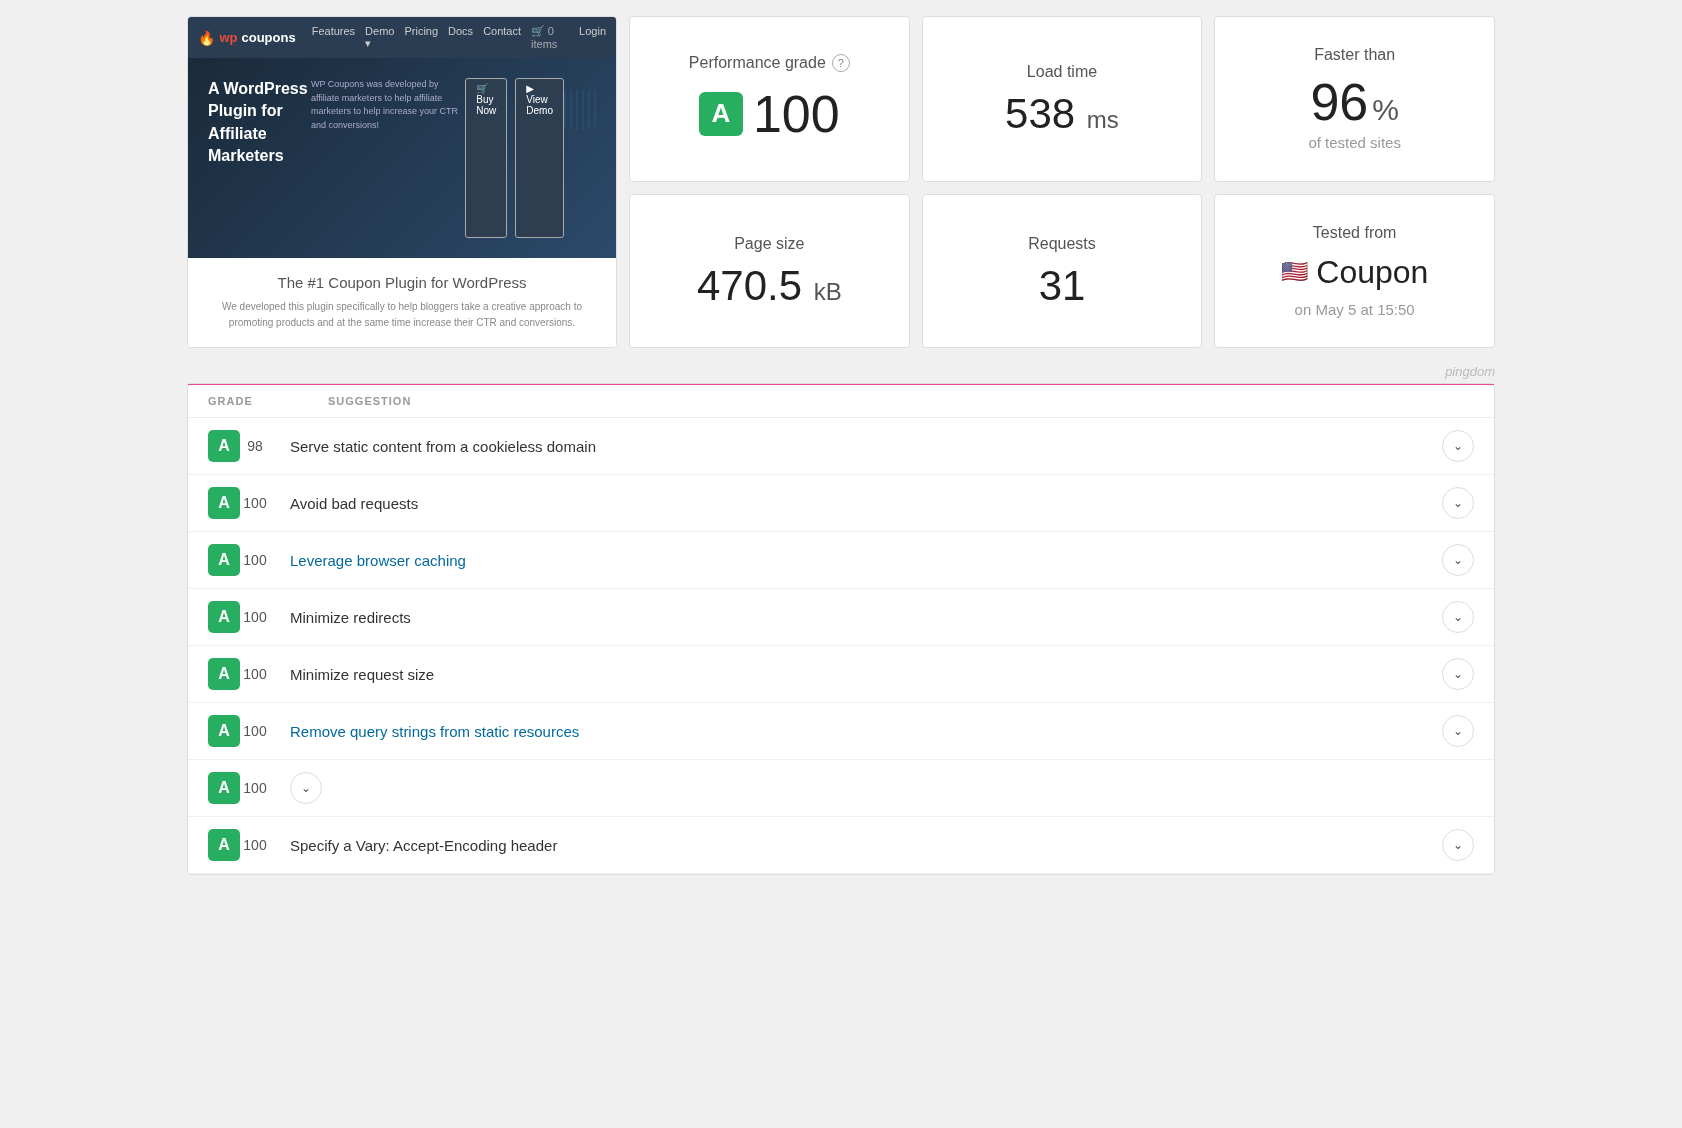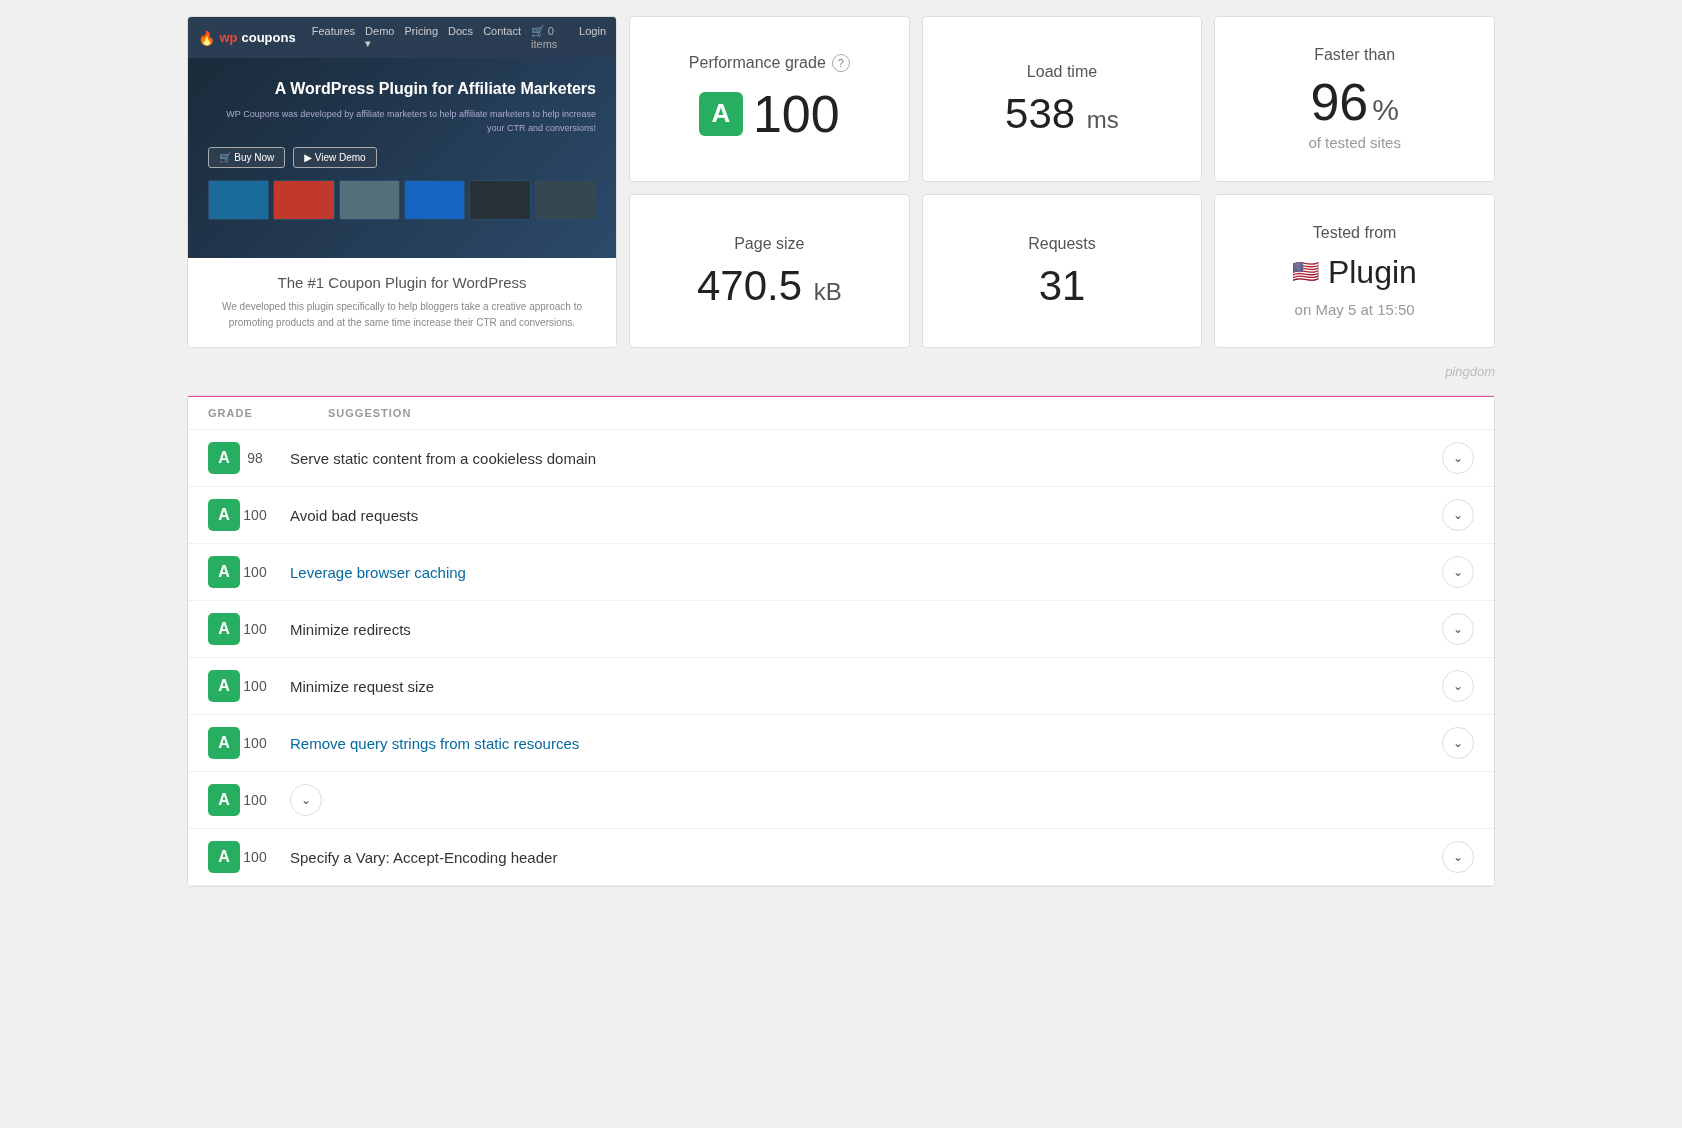--- a/index.html
+++ b/index.html
@@ -57,24 +57,23 @@
     .browser-nav span {
       color: #ccc;
       font-size: 11px;
     }
     .browser-nav .cart { color: #aaa; font-size: 11px; }
     .preview-screenshot {
       background: linear-gradient(135deg, #1a2a3a 0%, #2c4a6a 100%);
       min-height: 200px;
       flex: 1;
       display: flex;
-      flex-direction: column;
+      flex-direction: row;
       padding: 20px;
       position: relative;
-      text-align: right;
     }
     .preview-hero-text {
       color: #fff;
       font-size: 16px;
       font-weight: bold;
       line-height: 1.4;
       margin-bottom: 8px;
     }
     .preview-sub-text {
       color: #aac;
@@ -229,21 +228,21 @@
       font-weight: 300;
       color: #222;
     }
     
     .pingdom-bar {
       text-align: right;
       padding: 4px 0;
       color: #bbb;
       font-size: 13px;
       font-style: italic;
-      margin-bottom: 12px;
+      margin-bottom: 0;
     }
     
     .insights-section {
       background: #fff;
       border: 1px solid #ddd;
       border-radius: 4px;
       padding: 0;
     }
     .insights-header {
       padding: 20px 20px 12px;
@@ -405,21 +404,21 @@
 
     <div class="metric-card">
       <div class="metric-label">Requests</div>
       <div class="metric-value">31</div>
     </div>
 
     <div class="metric-card">
       <div class="metric-label">Tested from</div>
       <div class="tested-from-row">
         <span class="flag-emoji">🇺🇸</span>
-        <span class="dallas-text">Plugin</span>
+        <span class="dallas-text">Coupon</span>
       </div>
       <div class="metric-sub">on May 5 at 15:50</div>
     </div>
 
   </div>
 
   <div class="pingdom-bar">
     <span>pingdom</span>
   </div>
 

